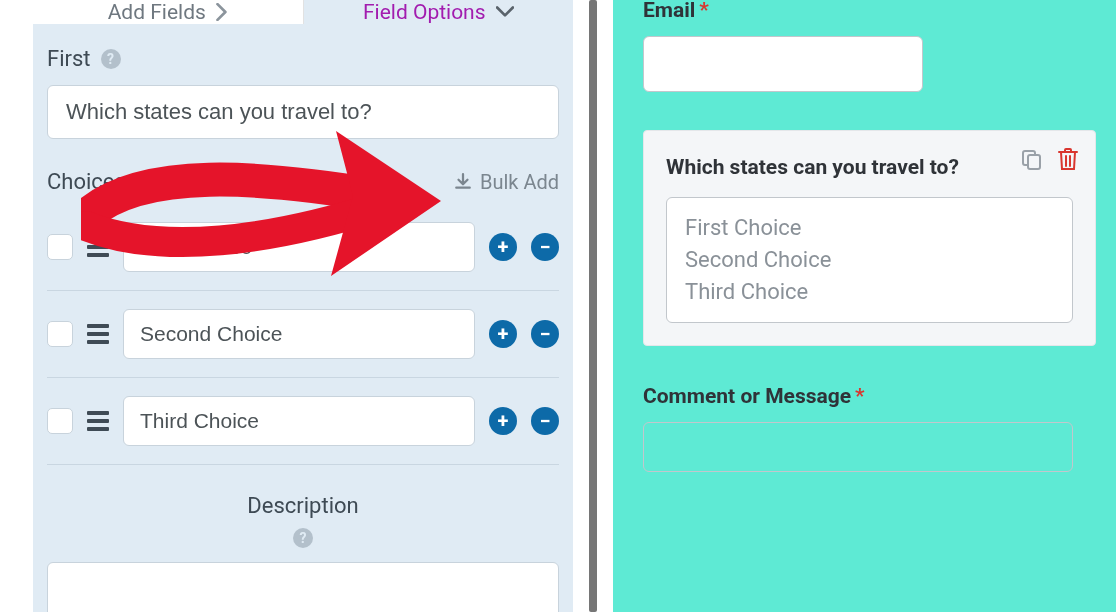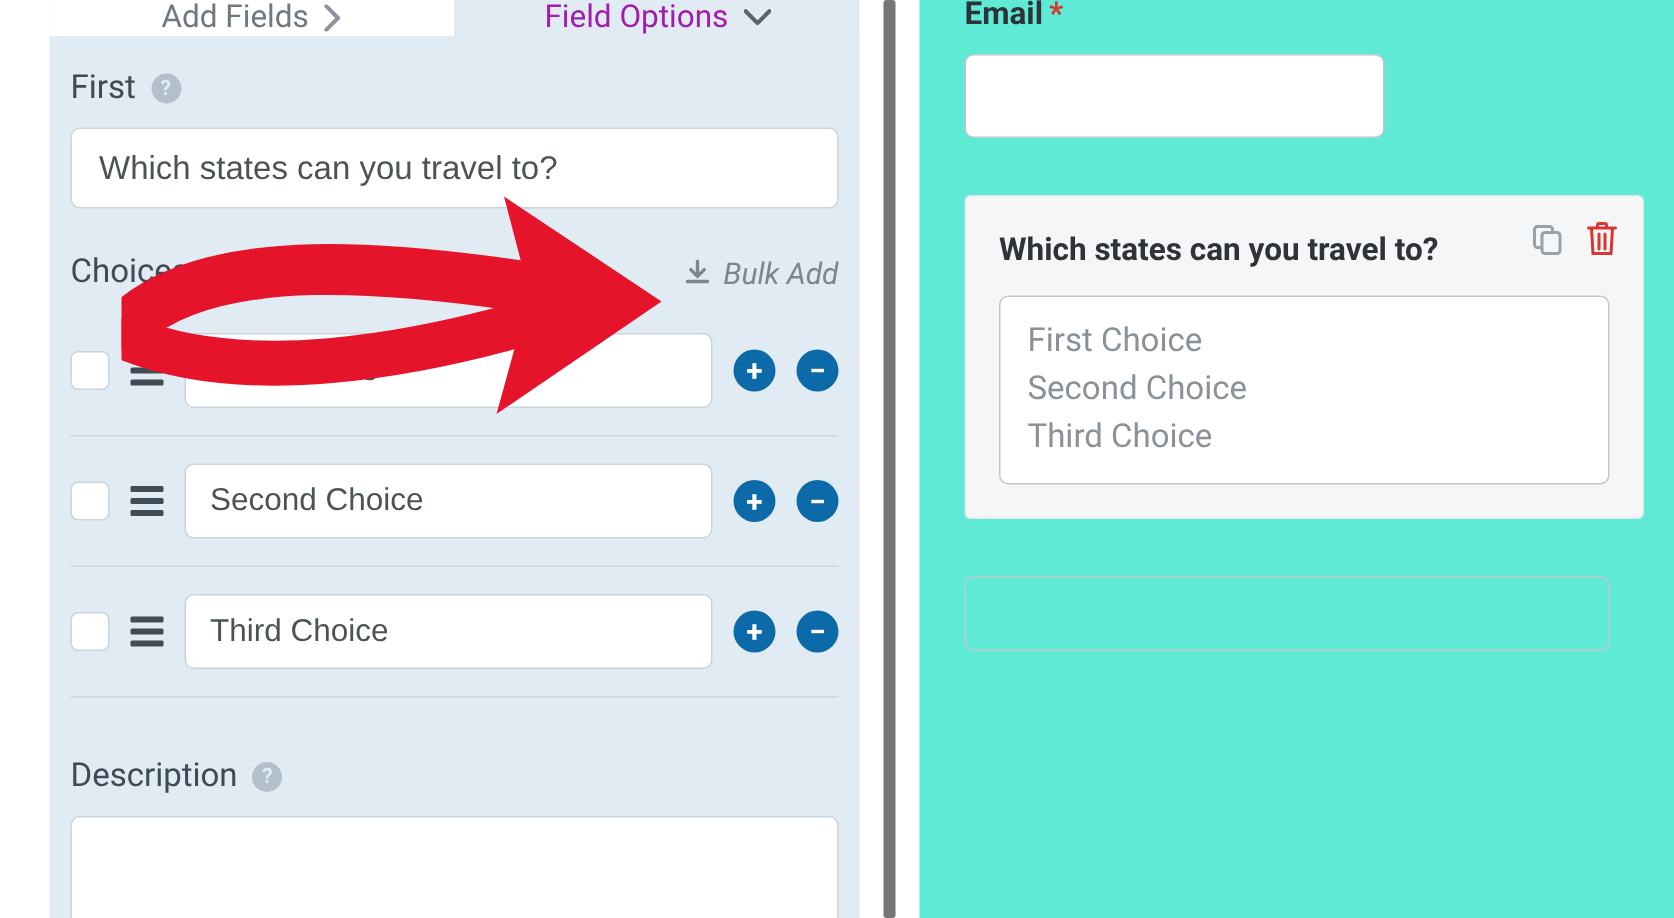--- a/index.html
+++ b/index.html
@@ -15,21 +15,21 @@
   .tab.active { background: #e0ebf4; color:#a21caf;}
   .tabs .sep { width:1px; background:#e2e2e2; }
   
   .panel { padding: 22px 14px 10px 14px; }
   .row-label { display:flex; align-items:center; gap:10px; margin-bottom:14px; font-size:22px; color:#3e4a54;}
   .row-label .help { width:20px; height:20px; border-radius:50%; background:#b3c0cb; color:#e0ebf4; font-size:14px; display:flex;align-items:center;justify-content:center;font-weight:700;}
   .text-input { width:100%; height:54px; background:#fff; border:1px solid #c8d3dc; border-radius:6px; padding:0 18px; font-size:22px; color:#4c5357; }
   
   .choices-header { display:flex; align-items:center; justify-content:space-between; margin:30px 0 22px 0;}
   .choices-header .left-part { display:flex; align-items:center; gap:10px; font-size:22px; color:#3e4a54;}
-  .bulk { display:flex; align-items:center; gap:8px; color:#7b868f; font-size:20px; cursor:pointer;font-style:italic;}
+  .bulk { display:flex; align-items:center; gap:8px; color:#7b868f; font-size:20px; cursor:pointer;}
   
   .choice-row { display:flex; align-items:center; gap:14px; padding:18px 0; border-bottom:1px solid #c9d6e1;}
   .choice-row:first-of-type { padding-top:6px;}
   .choice-row .cb { width:26px; height:26px; background:#fff; border:1px solid #c8d3dc; border-radius:5px;}
   .choice-row .grip { display:flex; flex-direction:column; gap:4px; width:22px;}
   .choice-row .grip span { height:4px; background:#3f4b55; border-radius:1px;}
   .choice-row .cinput { flex:1; height:50px; background:#fff; border:1px solid #c8d3dc; border-radius:6px; padding:0 16px; font-size:21px; color:#4c5357;}
   .circle-btn { width:28px; height:28px; border-radius:50%; background:#0d6aa8; color:#fff; display:flex;align-items:center;justify-content:center; font-size:20px; font-weight:700; cursor:pointer; line-height:1;}
   
   .desc-area { width:100%; height:100px; background:#fff; border:1px solid #c8d3dc; border-radius:6px; resize:both; padding:10px;}
@@ -120,21 +120,21 @@
               <span></span>
               <span></span>
               <span></span>
             </div>
             <input class="cinput" value="Third Choice" style="">
             <div class="circle-btn">+</div>
             <div class="circle-btn">−</div>
           </div>
         </div>
 
-      <div class="row-label" style="margin-top:40px;">
+      <div class="row-label" style="margin-top:28px;flex-direction:column;">
         <span>Description</span>
         <span class="help">?</span>
       </div>
       <textarea class="desc-area" style=""></textarea>
     </div>
 
     <svg class="arrow" width="360" height="180" viewBox="0 0 360 180">
       <path d="M5 90 C 60 40, 180 50, 300 70" stroke="#e5142a" stroke-width="34" fill="none" stroke-linecap="round"></path>
       <path d="M5 100 C 80 130, 190 115, 300 80" stroke="#e5142a" stroke-width="30" fill="none" stroke-linecap="round"></path>
       <polygon points="360,75 255,5 272,70 250,150" fill="#e5142a"></polygon>
@@ -162,16 +162,17 @@
       </div>
       <div class="field-label">Which states can you travel to?</div>
       <div class="listbox">
         <div>First Choice</div>
         <div>Second Choice</div>
         <div>Third Choice</div>
       </div>
     </div>
 
     <div class="field-block" style="margin-top:38px;">
+      <div class="field-label"><span>Comment or Message</span><span class="req">*</span></div>
       <div class="comment-input"></div>
     </div>
   </div>
 </div>
 
 </body></html>

